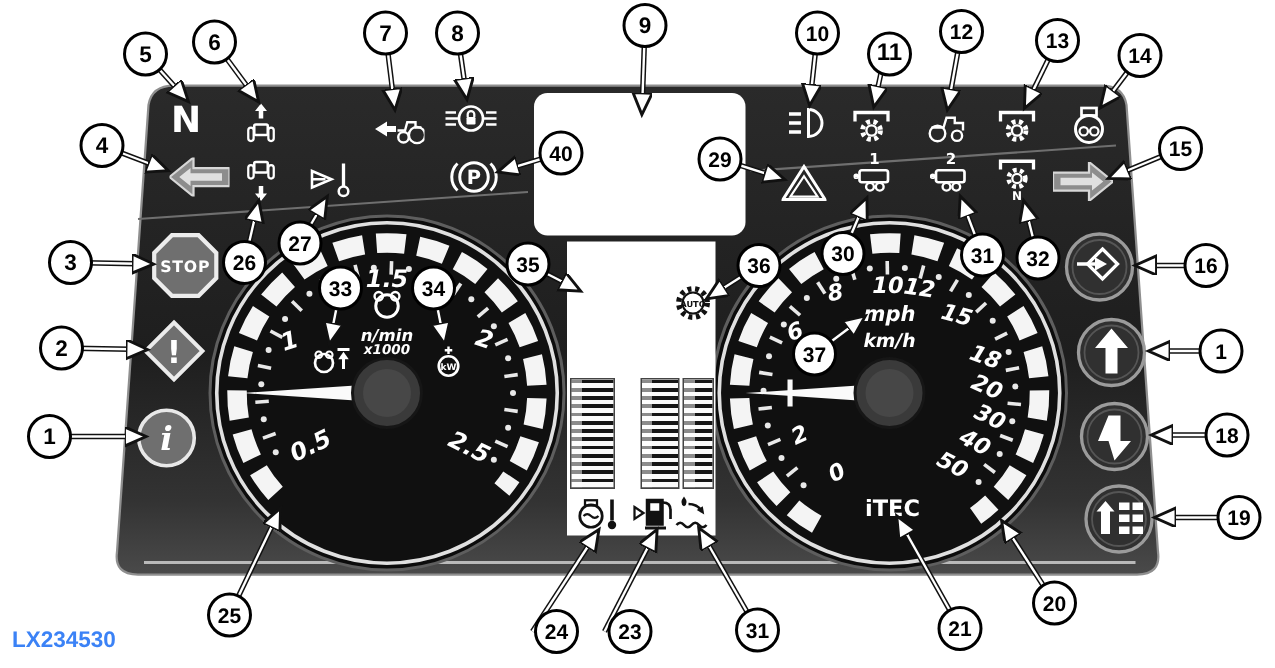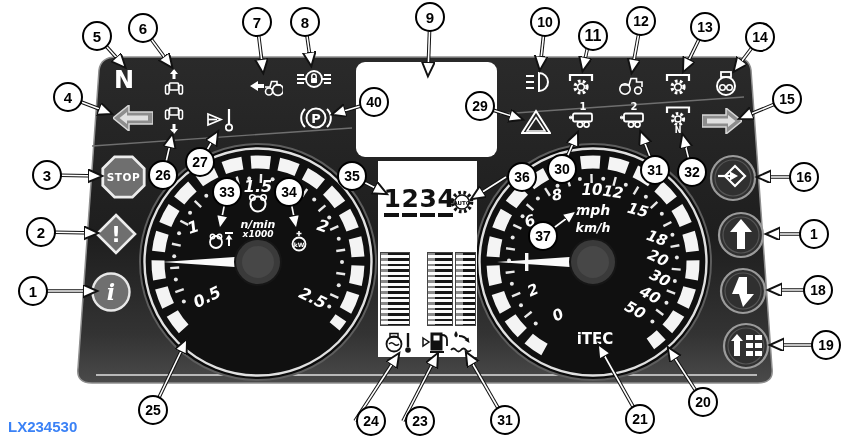--- a/index.html
+++ b/index.html
@@ -212,23 +212,20 @@
     <span class="glabel" style="left:177px;top:153px;--r:28deg;font-size:15px">40</span>
     <span class="glabel" style="left:162px;top:168px;--r:28deg;font-size:15px">50</span>
     <span class="gunit" style="left:120px;top:68px;font-size:14px;font-weight:bold">mph</span>
     <span class="gunit" style="left:120px;top:85px;font-size:12.5px;font-weight:bold">km/h</span>
     <span class="gunit" style="left:122px;top:197px;font-size:15px;font-weight:bold;font-style:normal">iTEC</span>
   </div>
 
   <div class="abs" style="left:356px;top:62px;width:141px;height:95px;background:#fff;border-radius:9px;z-index:3"></div>
 
   <div class="abs" style="left:378px;top:161px;width:99px;height:196px;background:#fff;z-index:3">
-    <div class="abs" style="left:4px;top:25px">
-      <span class="digit">1</span><span class="digit">2</span><span class="digit">3</span><span class="digit">4</span>
-    </div>
 
     <svg class="abs" style="left:71px;top:28px" width="26" height="26">
       <circle cx="13" cy="13" r="9.5" fill="none" stroke="#111" stroke-width="3.6" stroke-dasharray="2.6 2.5"></circle>
       <circle cx="13" cy="13" r="7" fill="#fff" stroke="#111" stroke-width="1.4"></circle>
       <text x="13" y="15.5" text-anchor="middle" font-size="5.5" font-weight="bold" fill="#111" font-family="DejaVu Sans">AUTO</text>
     </svg>
 
     <div class="bar" style="left:2px;top:91px;width:30px;height:74px"></div>
     <div class="bar" style="left:49px;top:91px;width:26px;height:74px"></div>
     <div class="bar" style="left:77px;top:91px;width:21px;height:74px"></div>
@@ -610,19 +607,19 @@
     </div>
     <div class="callout" style="left: 212px; top: 177px; font-size: 14px;">
       <span>33</span>
     </div>
     <div class="callout" style="left: 274px; top: 177px; font-size: 14px;">
       <span>34</span>
     </div>
     <div class="callout" style="left: 337px; top: 161px; font-size: 14px;">
       <span>35</span>
     </div>
-    <div class="callout" style="left: 491px; top: 162px; font-size: 14px; margin-left: 16px;">
+    <div class="callout" style="left: 491px; top: 162px; font-size: 14px;">
       <span>36</span>
     </div>
     <div class="callout" style="left: 528px; top: 221px; font-size: 14px;">
       <span>37</span>
     </div>
   </div>
 
 </body></html>

